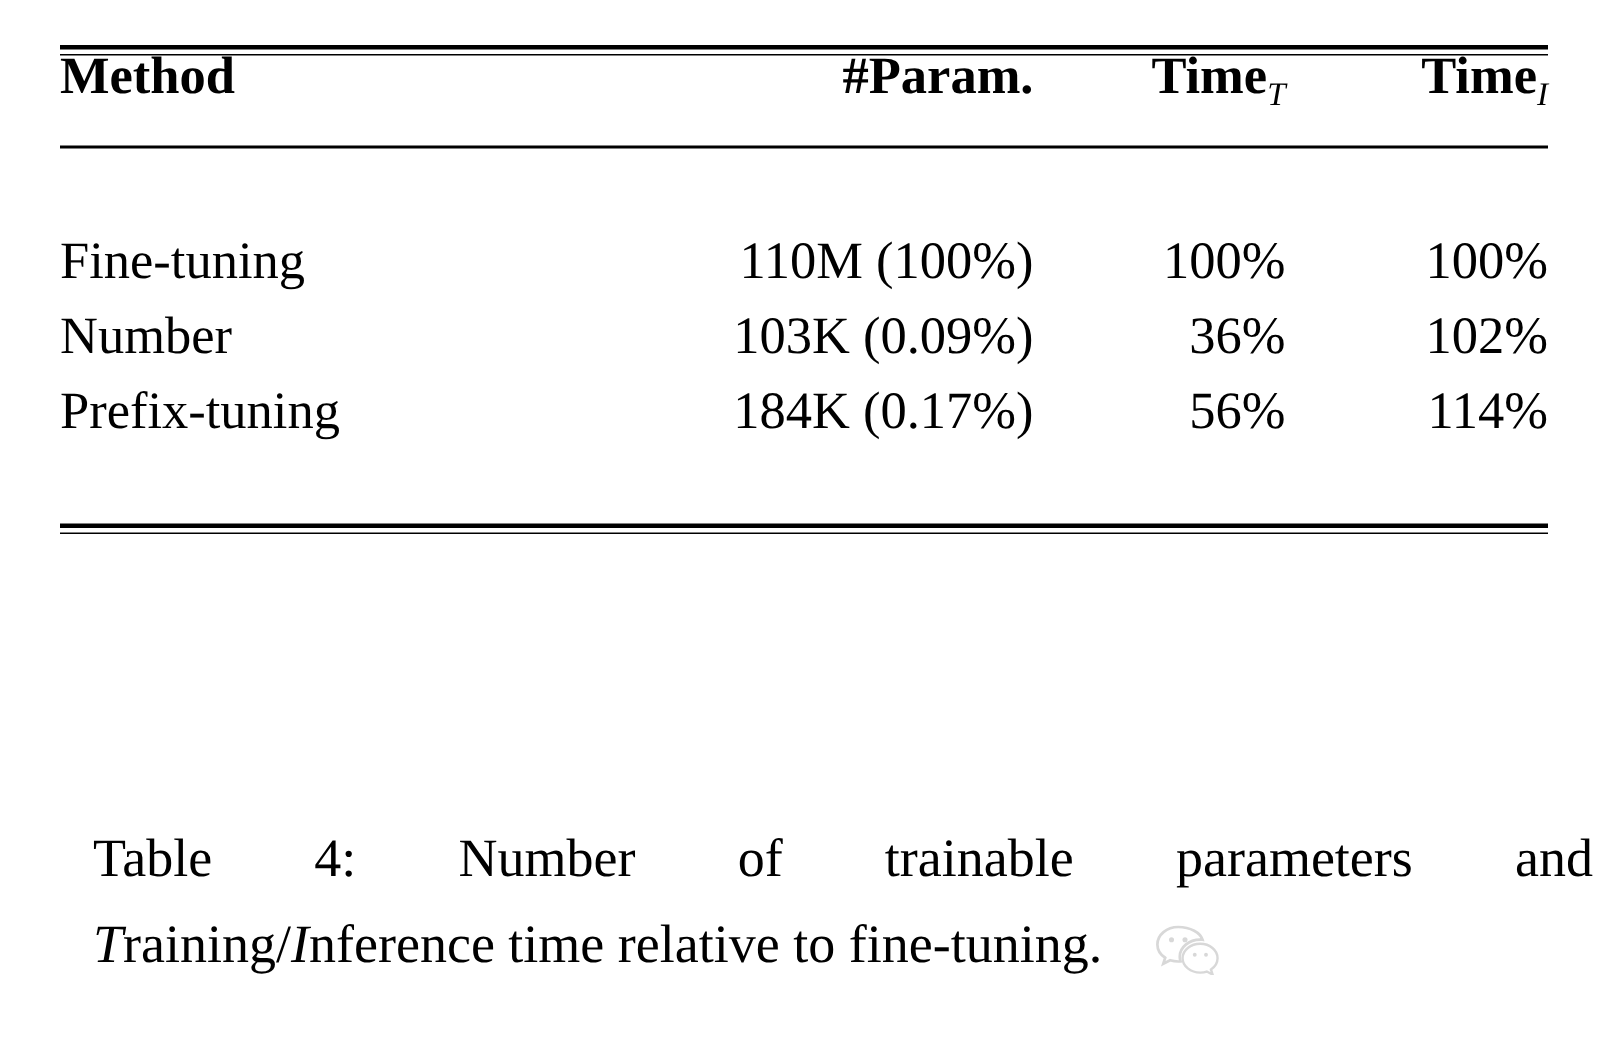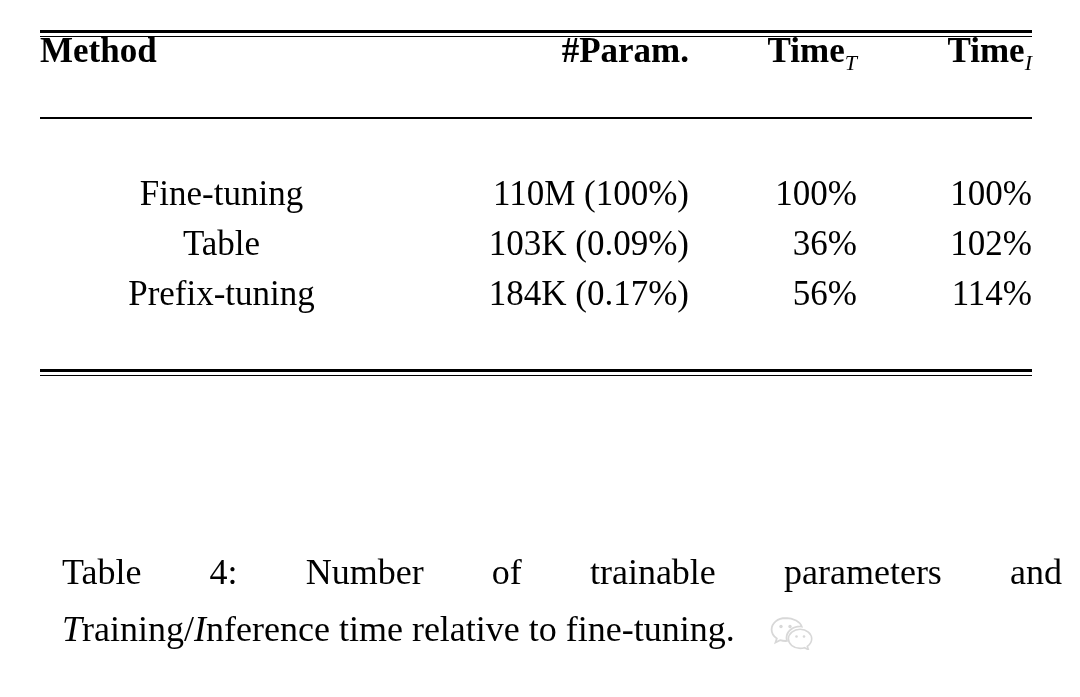--- a/index.html
+++ b/index.html
@@ -58,21 +58,21 @@
   table.main-table td {
     padding: 0;
     vertical-align: baseline;
     white-space: nowrap;
   }
 
   thead th {
     font-weight: bold;
     font-size: 35px;
     line-height: 1.0;
-    height: 84px;
+    height: 64px;
     vertical-align: middle;
   }
   th.h-method { text-align: left;  padding-left: 22px; }
   th.h-param  { text-align: right; padding-right: 12px; }
   th.h-timet  { text-align: right; padding-right: 16px; }
   th.h-timei  { text-align: right; padding-right: 22px; }
 
   th .sub {
     font-size: 22px;
     font-style: italic;
@@ -80,21 +80,21 @@
     vertical-align: sub;
     letter-spacing: 0;
   }
 
   tbody tr { height: 50px; }
   tbody td {
     font-size: 35px;
     line-height: 50px;
     height: 50px;
   }
-  td.d-method { text-align: center;  padding-left: 22px; }
+  td.d-method { text-align: left;  padding-left: 22px; }
   td.d-param  { text-align: right; padding-right: 12px; }
   td.d-timet  { text-align: right; padding-right: 16px; }
   td.d-timei  { text-align: right; padding-right: 22px; }
 
   
   tbody tr.pad-top td    { height: 12px; line-height: 12px; font-size: 0; }
   tbody tr.pad-bottom td { height: 10px; line-height: 10px; font-size: 0; }
 
   
   tr.hl td.d-method {
@@ -198,21 +198,21 @@
       </tr>
 
       <tr>
         <td class="d-method">Fine-tuning</td>
         <td class="d-param">110M (100%)</td>
         <td class="d-timet">100%</td>
         <td class="d-timei">100%</td>
       </tr>
 
       <tr>
-        <td class="d-method">Table</td>
+        <td class="d-method">Number</td>
         <td class="d-param">103K (0.09%)</td>
         <td class="d-timet">36%</td>
         <td class="d-timei">102%</td>
       </tr>
 
       <tr>
         <td class="d-method">Prefix-tuning</td>
         <td class="d-param">184K (0.17%)</td>
         <td class="d-timet">56%</td>
         <td class="d-timei">114%</td>

